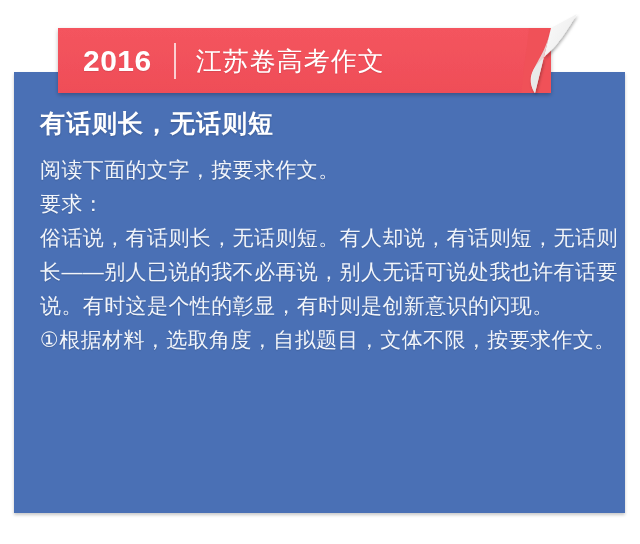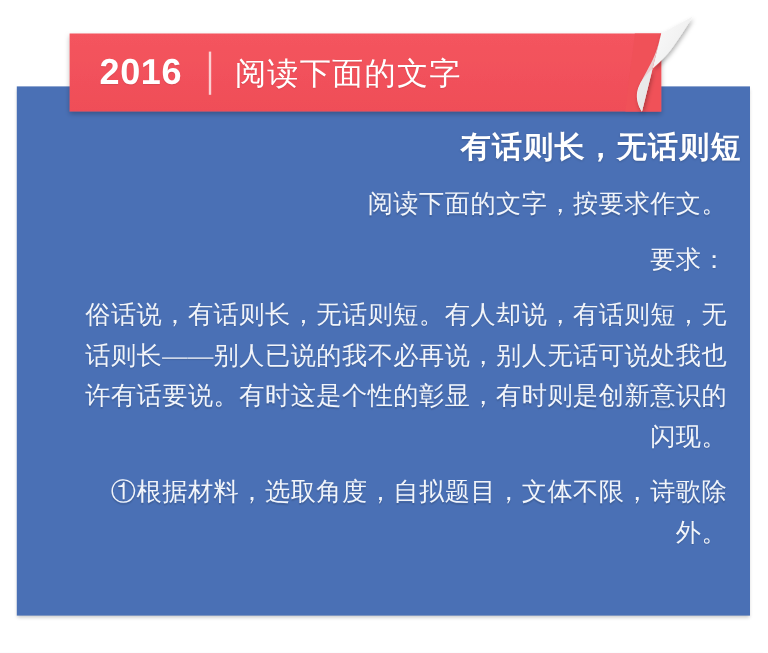--- a/index.html
+++ b/index.html
@@ -77,39 +77,37 @@
     letter-spacing: 1px;
     text-shadow: 0 1px 1px rgba(0,0,0,0.10);
   }
 
   
   .body-block {
     position: absolute;
     left: 40px;
     top: 108px;
     width: 578px;
-    text-align: right;
   }
   .essay-title {
     color: #ffffff;
     font-size: 25px;
     font-weight: bold;
     letter-spacing: 1px;
     line-height: 1.25;
     margin: 0 0 14px 0;
     text-shadow: 0 1px 2px rgba(0,0,0,0.18);
   }
   .essay-para {
     color: #f2f5fa;
     font-size: 21px;
     line-height: 34px;
     letter-spacing: 0.4px;
-    margin: 12px;
+    margin: 0;
     text-shadow: 0 1px 1px rgba(0,0,0,0.15);
-    font-family: Liberation Serif, serif;
   }
   .essay-para + .essay-para { margin-top: 0; }
 </style>
 </head>
 <body>
 
 <div id="poster">
 
   <div class="blue-panel"></div>
 
@@ -142,26 +140,26 @@
       <g filter="url(#curlShadow)">
         <path d="M545,14 L519,28 L503,93 C503,93 496,84 500,73
                  C504,62 515,56 525,44 C534,33 545,14 545,14 Z" fill="url(#curlGrad)"></path>
       </g>
       <path d="M519,28 L503,93 C503,93 497,85 500,74 C505,60 514,52 519,28 Z" fill="#e6e6e6" opacity="0.85"></path>
     </svg>
 
     <div class="ribbon-content">
       <span class="ribbon-year">2016</span>
       <span class="ribbon-divider"></span>
-      <span class="ribbon-title">阅读下面的文字</span>
+      <span class="ribbon-title">江苏卷高考作文</span>
     </div>
   </div>
 
   <div class="body-block">
     <h1 class="essay-title">有话则长，无话则短</h1>
 
     <p class="essay-para">阅读下面的文字，按要求作文。</p>
     <p class="essay-para">要求：</p>
     <p class="essay-para">俗话说，有话则长，无话则短。有人却说，有话则短，无话则长——别人已说的我不必再说，别人无话可说处我也许有话要说。有时这是个性的彰显，有时则是创新意识的闪现。</p>
-    <p class="essay-para">①根据材料，选取角度，自拟题目，文体不限，诗歌除外。</p>
+    <p class="essay-para">①根据材料，选取角度，自拟题目，文体不限，按要求作文。</p>
   </div>
 
 </div>
 
 </body></html>

